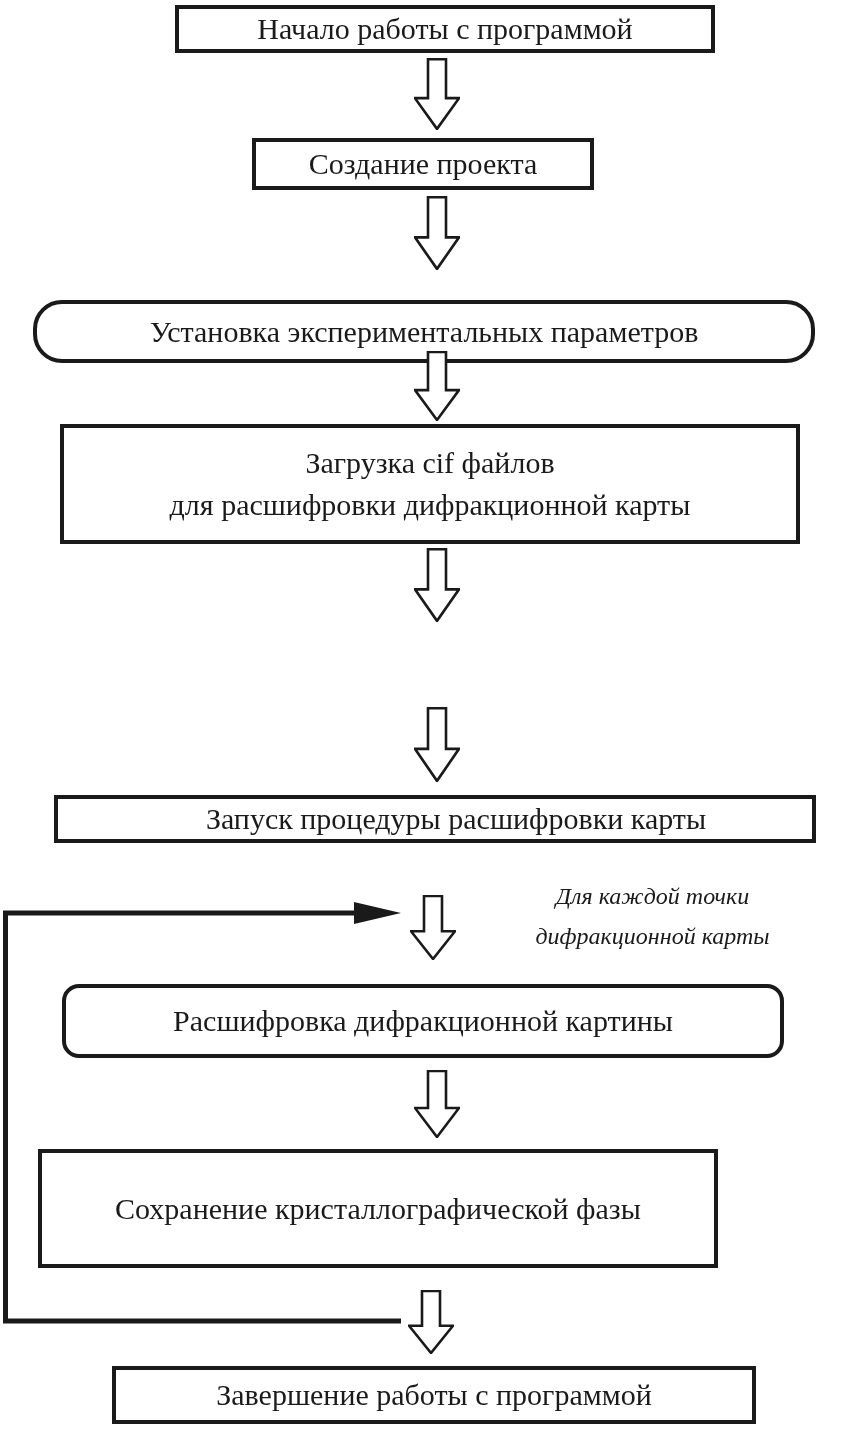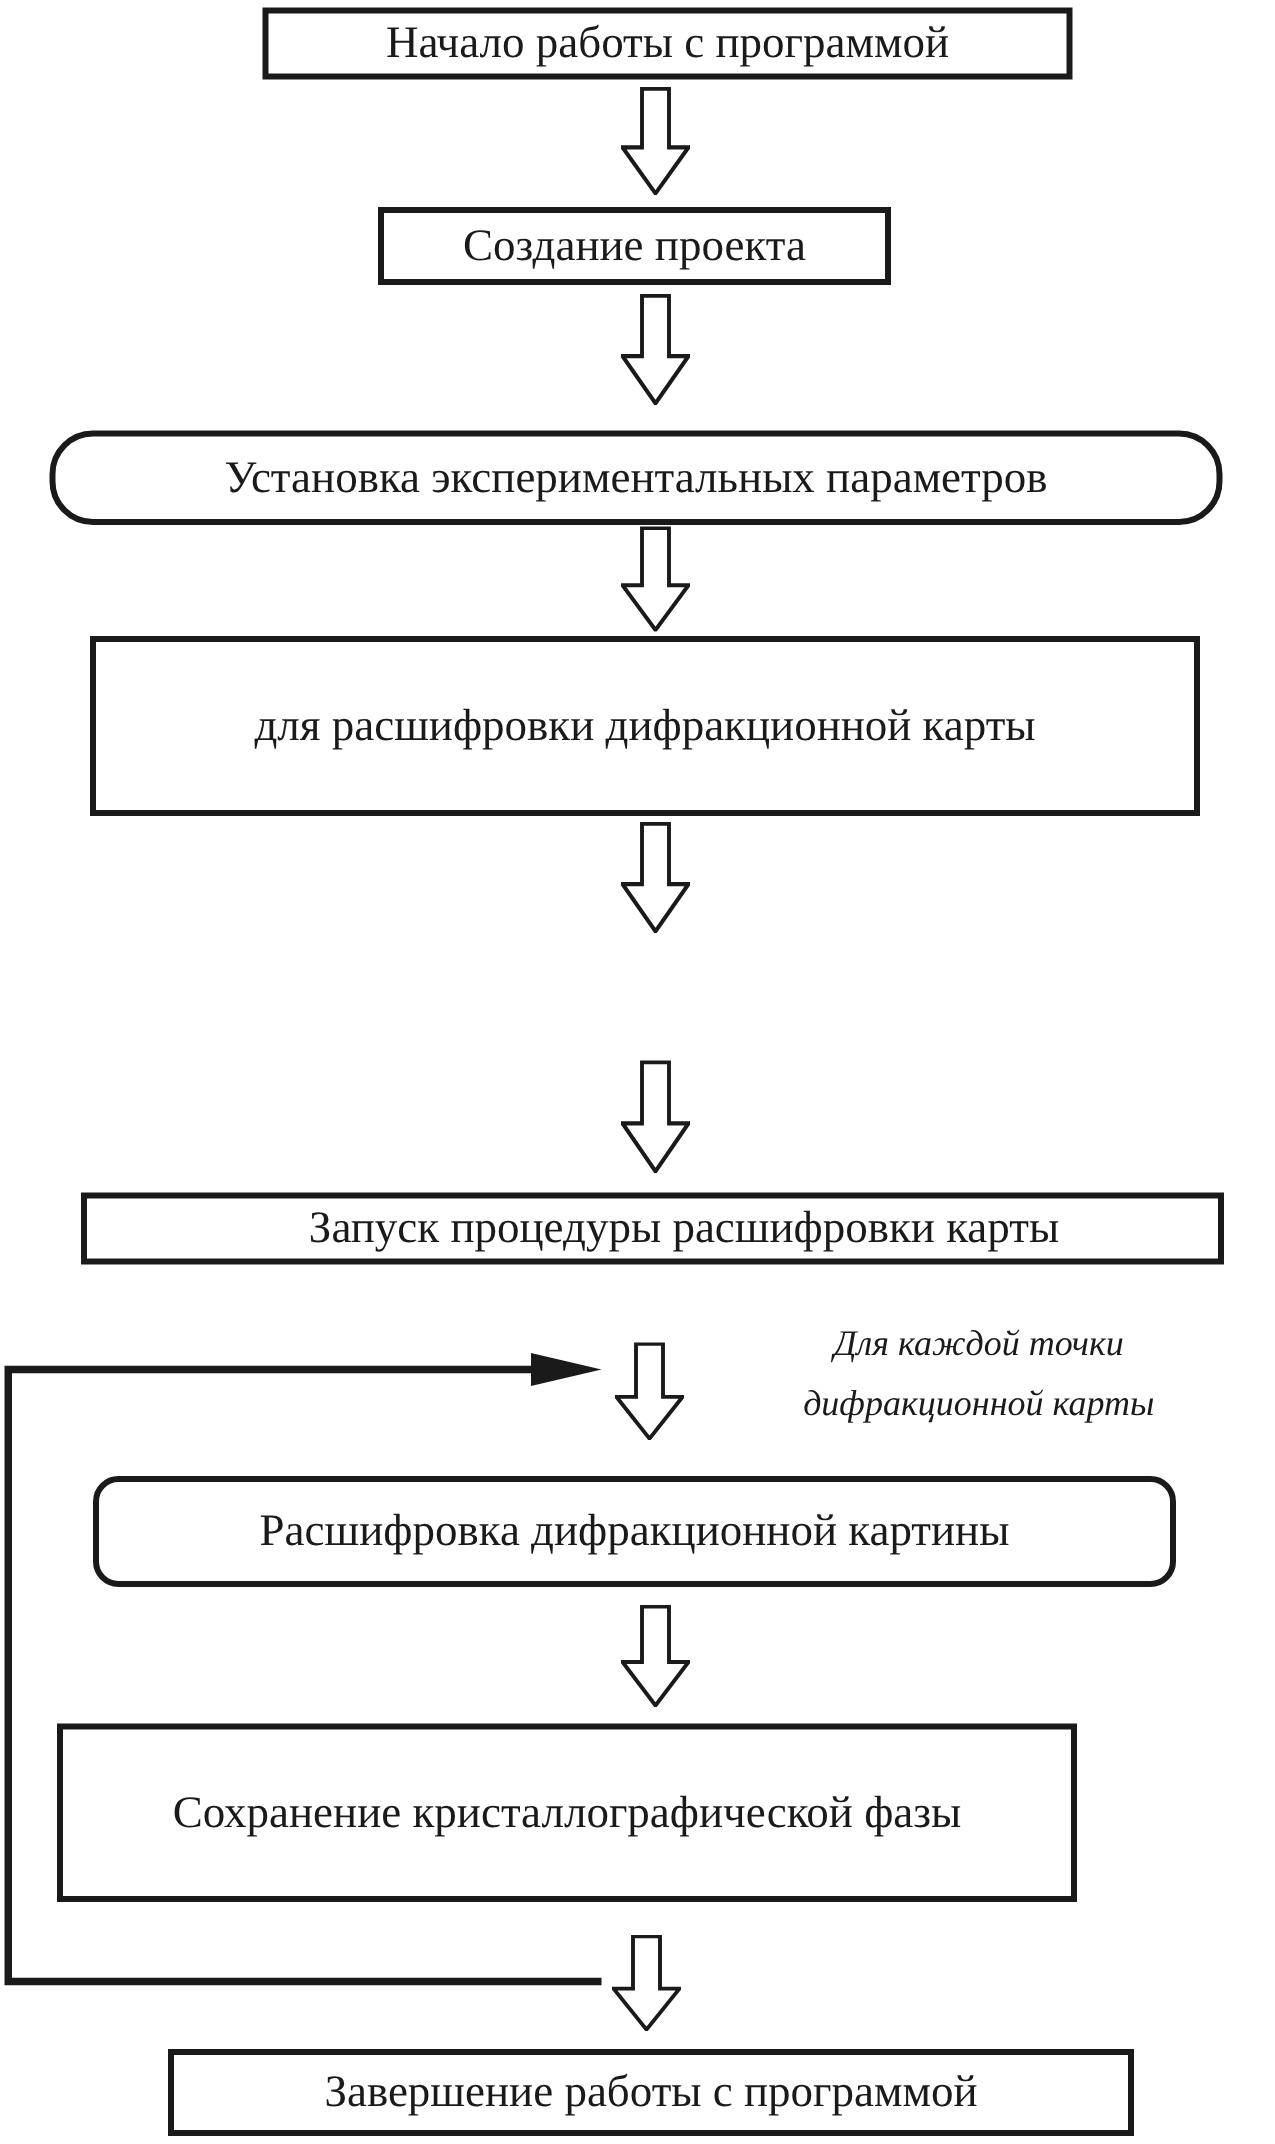--- a/index.html
+++ b/index.html
@@ -63,29 +63,30 @@
   </svg>
 
   <div class="flow-box" style="left:252px; top:138px; width:342px; height:52px;">
     <span class="line">Создание проекта</span>
   </div>
 
   <svg class="darr" style="left:414px; top:196px; width:46px; height:74px;" viewBox="0 0 46 68" preserveAspectRatio="none">
     <path d="M14 1 H32 V38 H45 L23 67 L1 38 H14 Z" fill="#ffffff" stroke="#1a1a1a" stroke-width="2.6"></path>
   </svg>
 
-  <div class="flow-box" style="left:33px; top:287px; width:782px; height:63px;border-radius:29px;">
+  <div class="flow-box" style="left:33px; top:300px; width:782px; height:63px;border-radius:29px;">
     <span class="line">Установка экспериментальных параметров</span>
   </div>
 
   <svg class="darr" style="left:414px; top:351px; width:46px; height:70px;" viewBox="0 0 46 68" preserveAspectRatio="none">
     <path d="M14 1 H32 V38 H45 L23 67 L1 38 H14 Z" fill="#ffffff" stroke="#1a1a1a" stroke-width="2.6"></path>
   </svg>
 
   <div class="flow-box" style="left:60px; top:424px; width:740px; height:120px;">
+    <span class="line">Загрузка cif файлов</span>
     <span class="line">для расшифровки дифракционной карты</span>
   </div>
 
   <svg class="darr" style="left:414px; top:548px; width:46px; height:74px;" viewBox="0 0 46 68" preserveAspectRatio="none">
     <path d="M14 1 H32 V38 H45 L23 67 L1 38 H14 Z" fill="#ffffff" stroke="#1a1a1a" stroke-width="2.6"></path>
   </svg>
 
 
   <svg class="darr" style="left:414px; top:707px; width:46px; height:75px;" viewBox="0 0 46 68" preserveAspectRatio="none">
     <path d="M14 1 H32 V38 H45 L23 67 L1 38 H14 Z" fill="#ffffff" stroke="#1a1a1a" stroke-width="2.6"></path>

